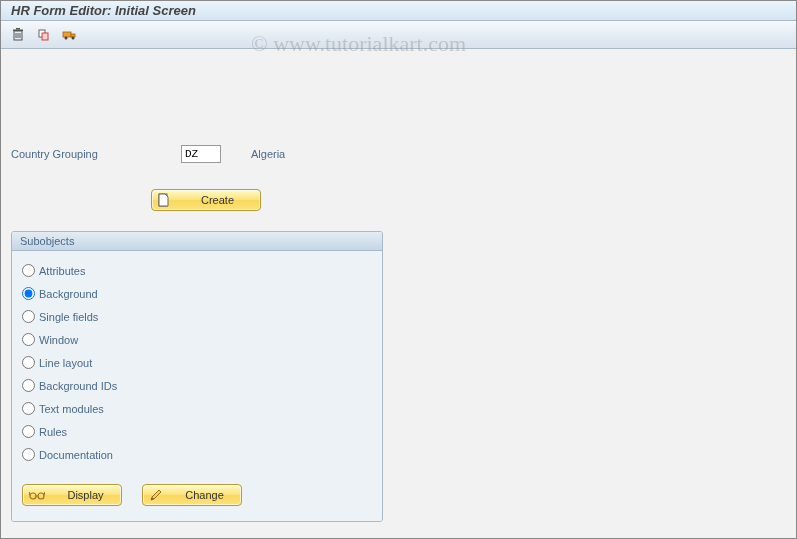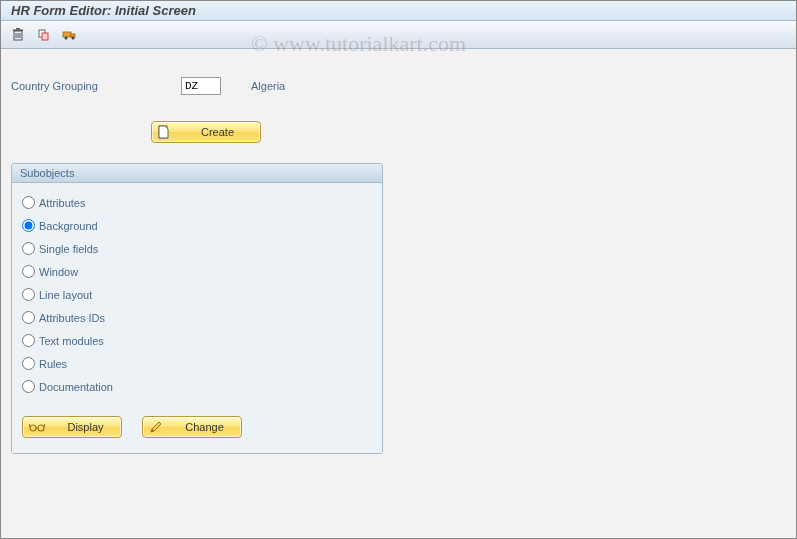--- a/index.html
+++ b/index.html
@@ -35,21 +35,21 @@
     .tool-btn {
       width: 18px;
       height: 18px;
       display: flex;
       align-items: center;
       justify-content: center;
       cursor: pointer;
       border-radius: 2px;
     }
     .content-area {
-      padding: 27px 10px 10px 10px;
+      padding: 95px 10px 10px 10px;
       background: #f2f2f2;
     }
     .form-row {
       display: flex;
       align-items: center;
       margin-bottom: 2px;
       height: 20px;
     }
     .form-label {
       width: 170px;
@@ -232,21 +232,21 @@
           <div class="radio-row">
             <input type="radio" name="subobj" id="r3" style="">
             <label for="r3">Window</label>
           </div>
           <div class="radio-row">
             <input type="radio" name="subobj" id="r4" style="">
             <label for="r4">Line layout</label>
           </div>
           <div class="radio-row">
             <input type="radio" name="subobj" id="r5" style="">
-            <label for="r5">Attributes IDs</label>
+            <label for="r5">Background IDs</label>
           </div>
           <div class="radio-row">
             <input type="radio" name="subobj" id="r6" style="">
             <label for="r6">Text modules</label>
           </div>
           <div class="radio-row">
             <input type="radio" name="subobj" id="r7" style="">
             <label for="r7">Rules</label>
           </div>
           <div class="radio-row">

